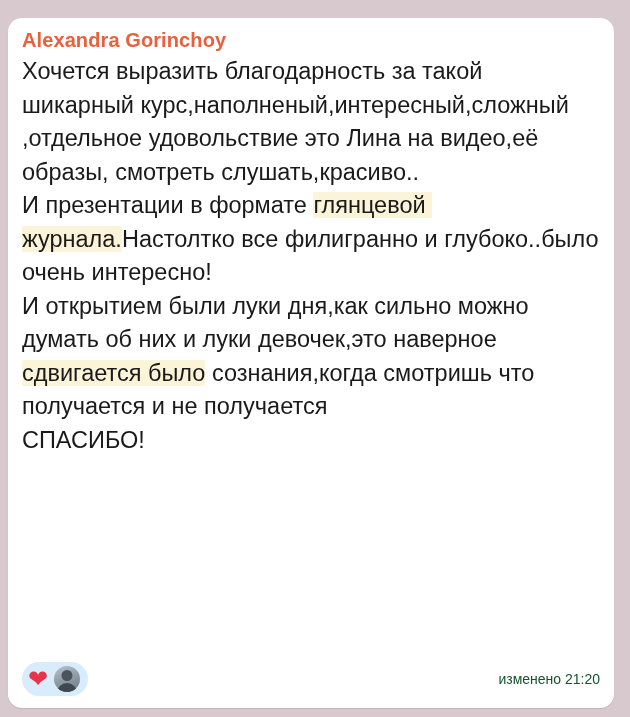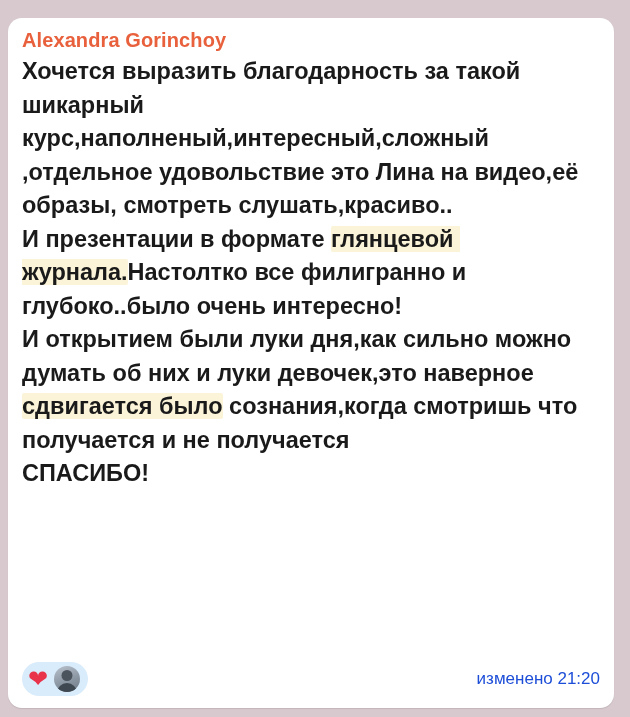--- a/index.html
+++ b/index.html
@@ -43,21 +43,20 @@
     letter-spacing: 0.1px;
   }
   .msg-text {
     color: #1a1a1a;
     font-size: 23.5px;
     line-height: 33.5px;
     white-space: pre-wrap;
     word-wrap: break-word;
     margin: 0;
     flex: 1 1 auto;
-    font-weight: bold;
   }
   .hl {
     background: #fbf4d8;
     border-radius: 2px;
   }
   .footer-row {
     margin-top: 12px;
     display: flex;
     align-items: center;
     justify-content: space-between;
@@ -102,22 +101,22 @@
     position: absolute;
     left: 50%;
     bottom: -5px;
     width: 20px;
     height: 14px;
     background: #3f4850;
     border-radius: 10px 10px 0 0;
     transform: translateX(-50%);
   }
   .meta {
-    color: #1d4ed8;
-    font-size: 17px;
+    color: #14532d;
+    font-size: 14px;
     line-height: 20px;
     white-space: nowrap;
   }
 </style>
 </head>
 <body>
 
 <div class="chat-wrap">
   <div class="bubble">
     <div class="author">Alexandra Gorinchoy</div>

